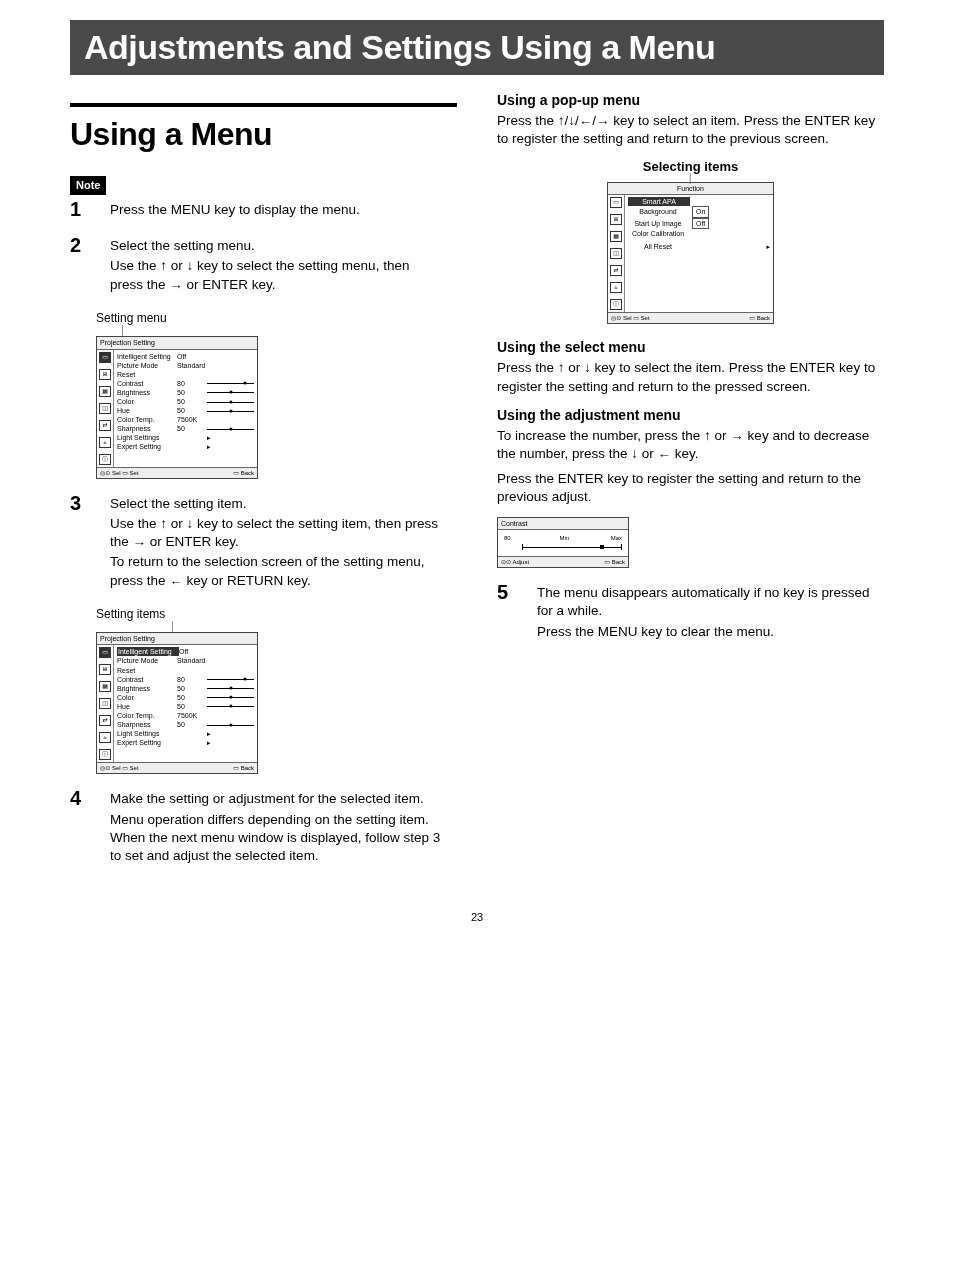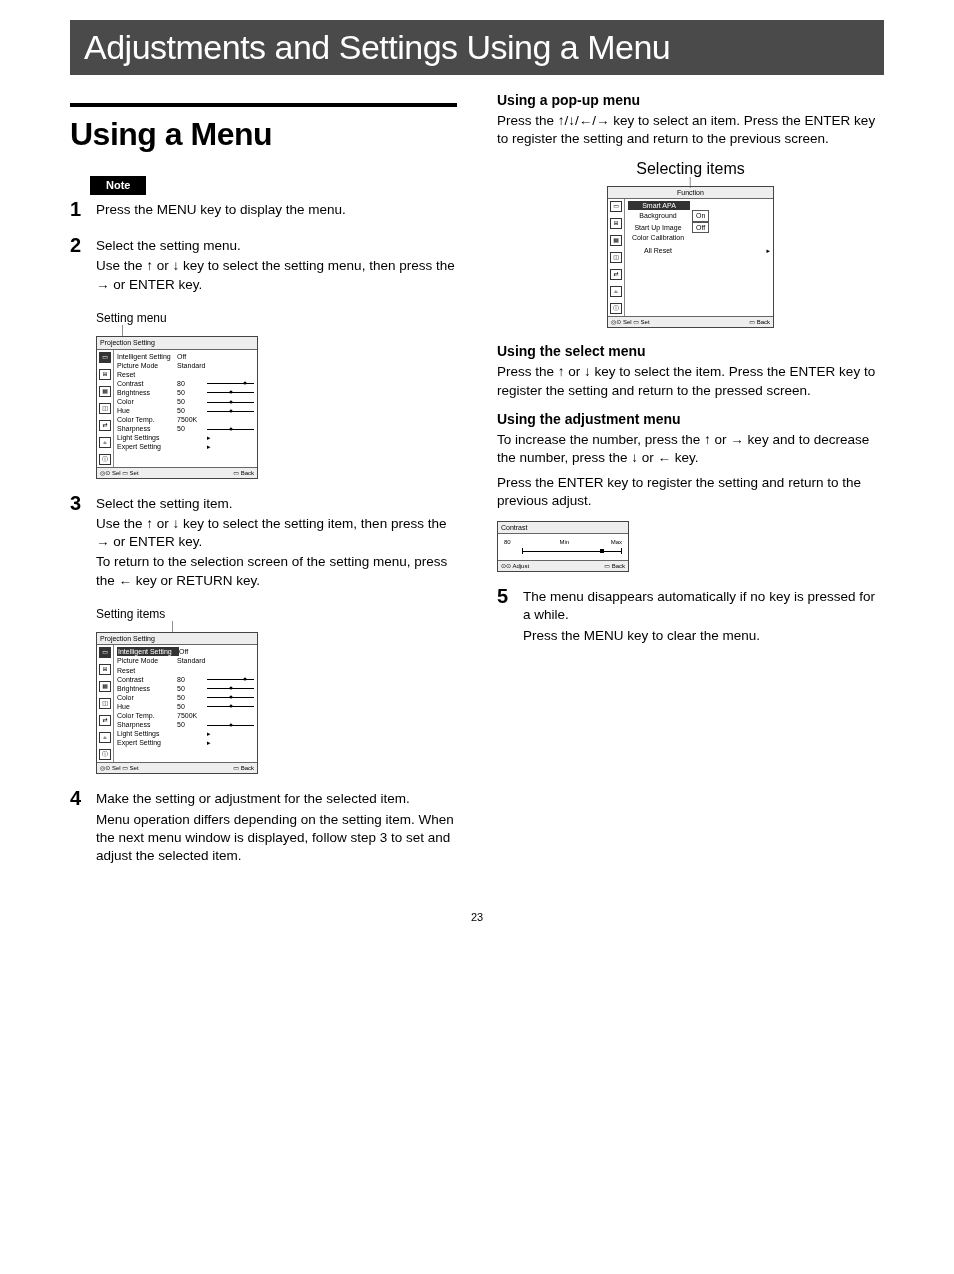--- a/index.html
+++ b/index.html
@@ -14,21 +14,21 @@
     padding: 20px 70px 40px 70px;
   }
   .banner {
     background: #4a4a4a;
     color: #fff;
     padding: 8px 14px;
     margin-bottom: 10px;
   }
   .banner-text {
     font-size: 34px;
-    font-weight: normal;
+    font-weight: bold;
     font-family: "Arial Narrow", Arial, sans-serif;
     letter-spacing: -0.5px;
   }
   .hr-thick {
     border: 0;
     border-top: 4px solid #000;
     margin: 18px 0 6px 0;
   }
   .section-title {
     font-size: 32px;
@@ -45,44 +45,43 @@
     flex: 1;
     font-size: 13.5px;
     line-height: 1.35;
   }
   .note-badge {
     display: inline-block;
     background: #000;
     color: #fff;
     font-size: 11px;
     font-weight: bold;
-    padding: 2px 16px;
+    padding: 2px 6px;
     margin-bottom: 4px;
-    margin-left: 20px;
   }
   .note-text {
     font-size: 13px;
     margin-bottom: 14px;
   }
   .step {
     display: flex;
     margin-bottom: 14px;
   }
   .step-num {
     width: 26px;
     flex-shrink: 0;
     font-size: 20px;
     font-weight: bold;
     line-height: 1;
   }
   .step-body {
     flex: 1;
   }
   .step-body p {
-    margin: 2px 0;
+    margin: 2px 14px;
   }
   .sub-label {
     font-size: 12px;
     margin: 6px 0 2px 26px;
   }
   .menu-diagram {
     margin: 4px 0 14px 26px;
     border: 1px solid #444;
     font-size: 7px;
     width: 160px;
@@ -136,23 +135,24 @@
   .arrow-r { font-size:7px; }
   .menu-footer {
     border-top:1px solid #666;
     display:flex;
     justify-content:space-between;
     padding:1px 3px;
     font-size:6px;
     background:#eee;
   }
   .callout {
-    font-size: 16px;
+    font-size: 13px;
     text-align: center;
     margin: 4px 0 0 0;
+    font-weight: bold;
   }
   .tick-line {
     text-align:center;
     line-height:4px;
     font-size:9px;
     color:#555;
   }
   .subhead {
     font-weight: bold;
     font-size: 14px;

